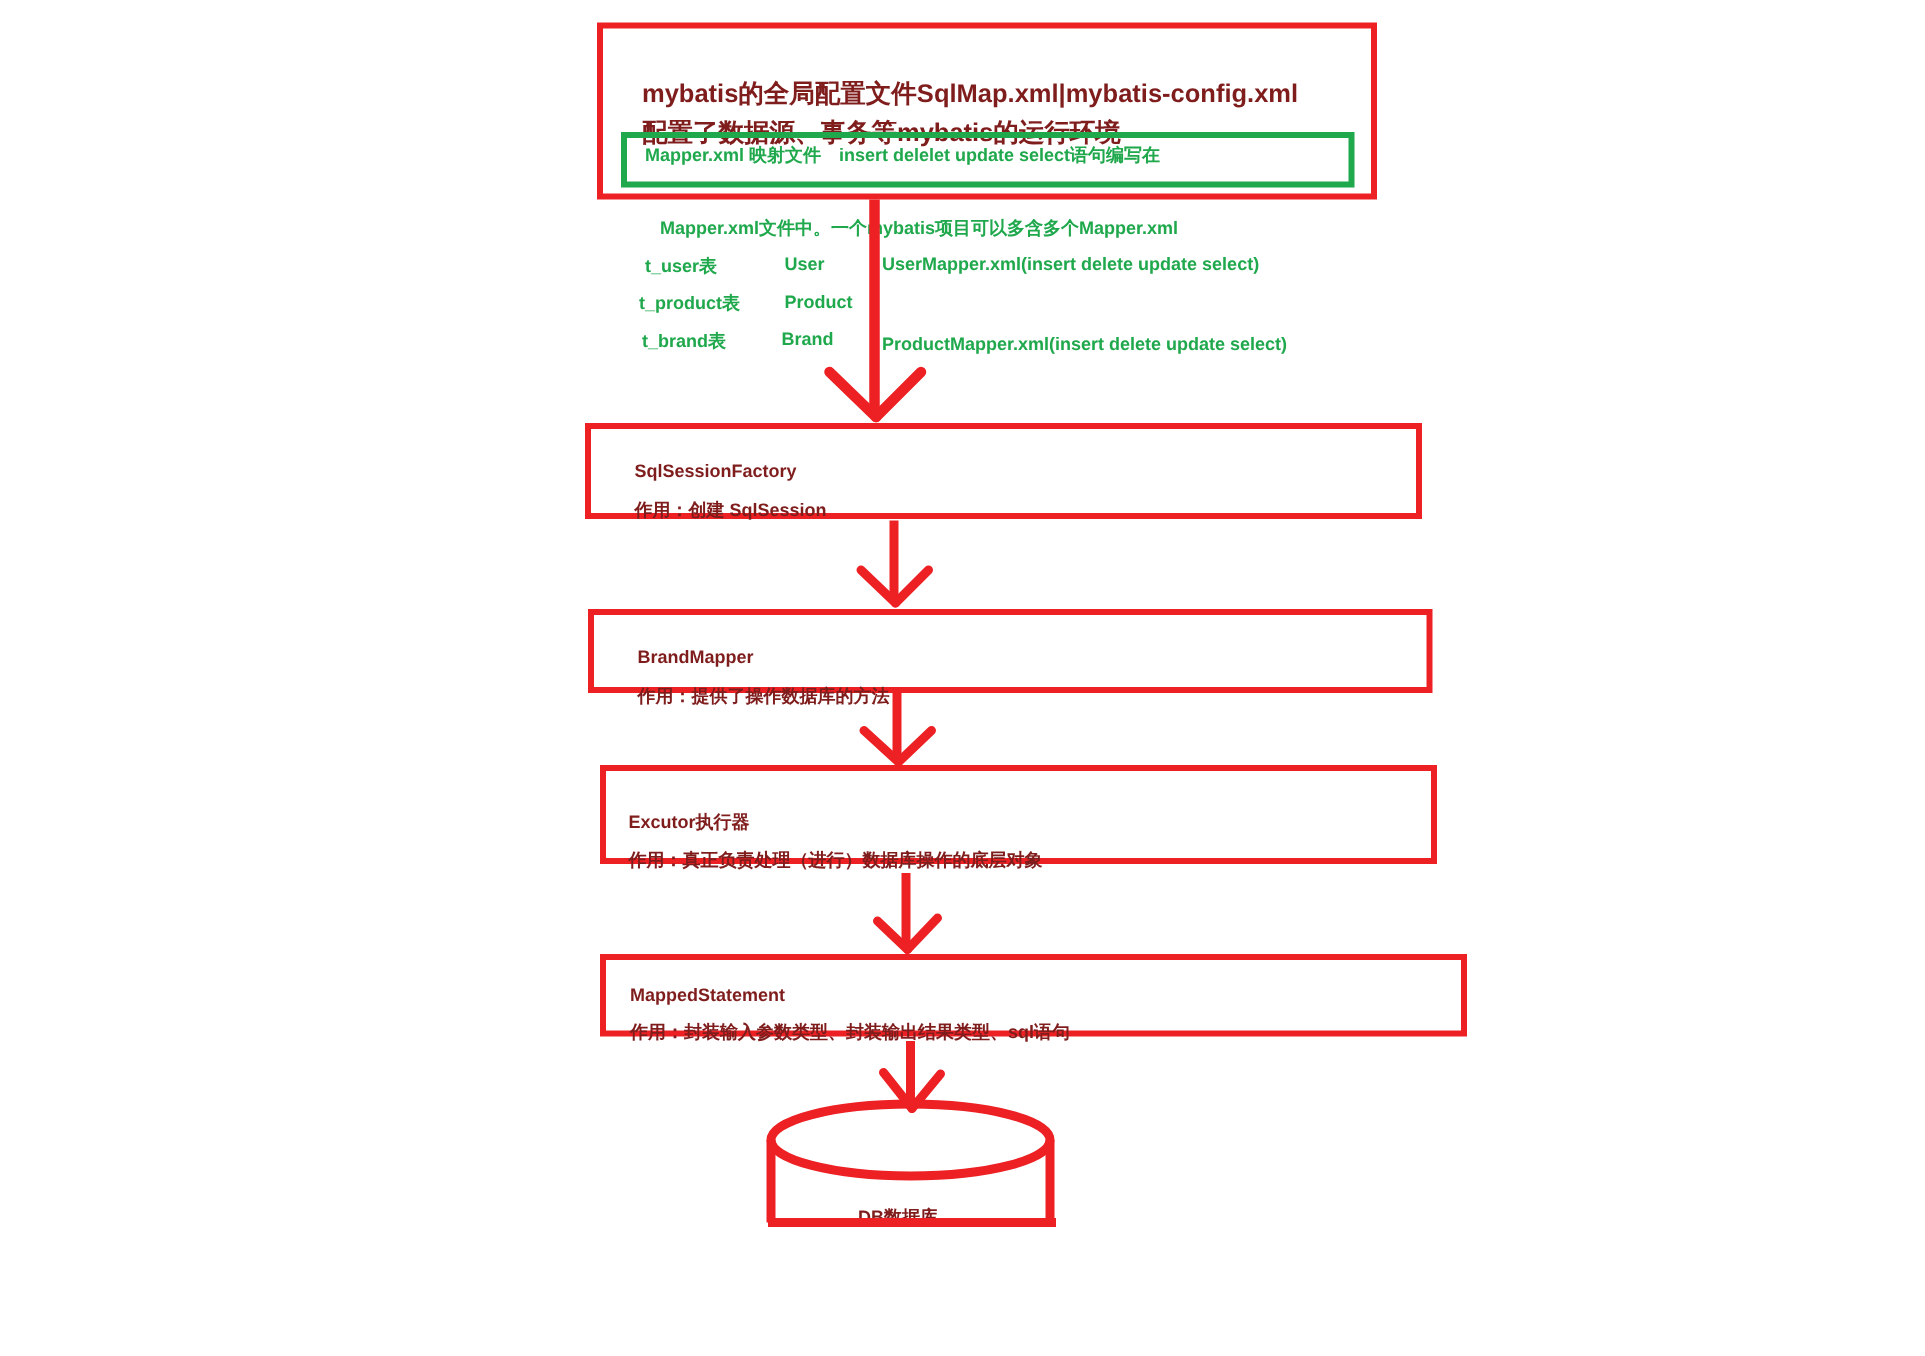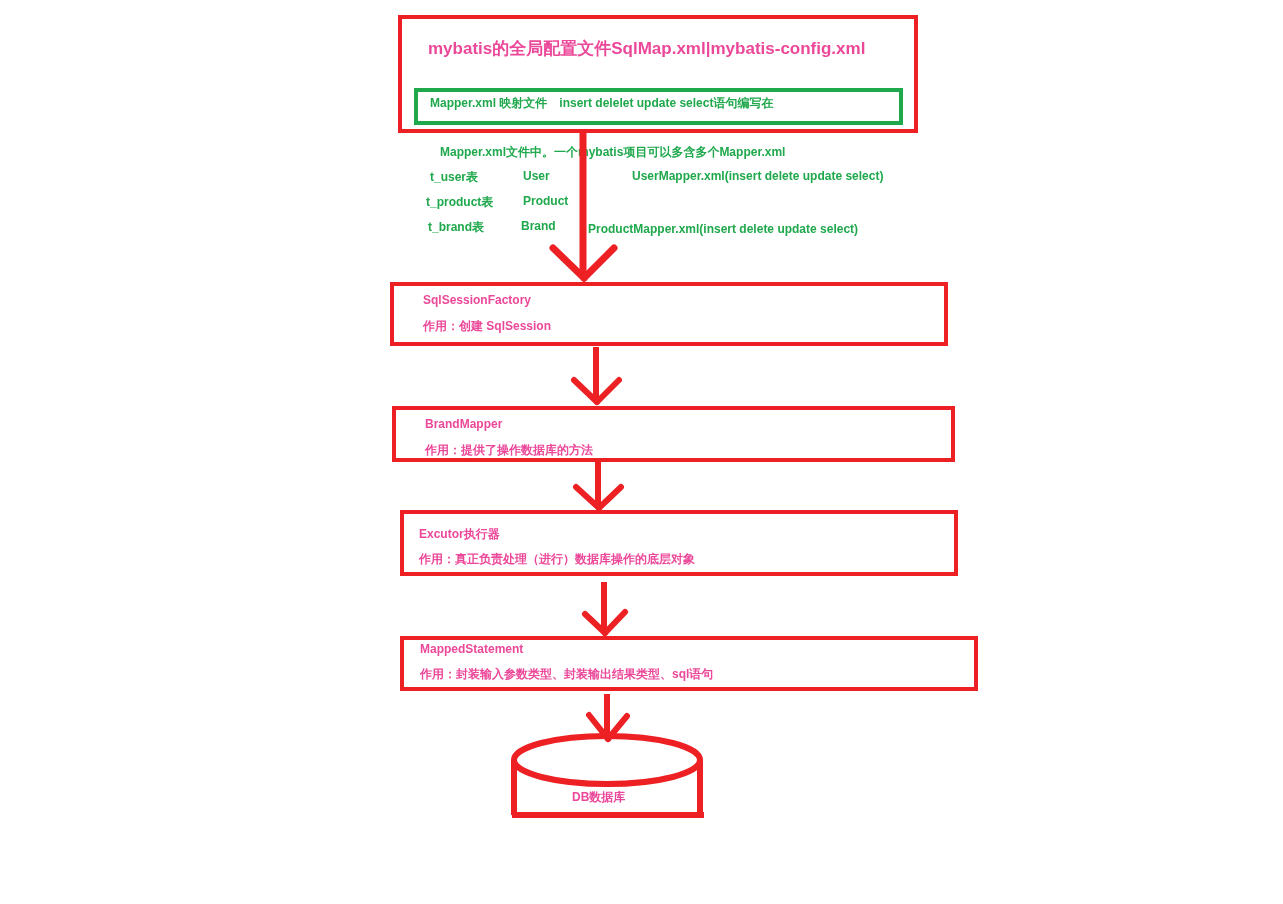--- a/index.html
+++ b/index.html
@@ -31,51 +31,52 @@
   }
   .green-box {
     border: 4px solid #1fa84c;
   }
   .txt {
     position: absolute;
     white-space: pre;
     font-weight: bold;
     letter-spacing: 0px;
   }
-  .red-txt { color: #ec4899; }
+  .red-txt { color: #7f1d1d; margin-top: 14px; }
   .green-txt { color: #1fa84c; }
   .fs17 { font-size: 17px; }
   .fs16 { font-size: 12px; }
   svg.overlay {
     position: absolute;
     left: 0; top: 0;
     width: 1283px;
     height: 904px;
     pointer-events: none;
   }
 </style>
 </head>
 <body>
 
 <div id="canvas">
 
   <div class="box red-box" style="left:398px; top:15px; width:520px; height:118px;"></div>
 
   <div class="txt red-txt fs17" style="left:428px; top:37px;">mybatis的全局配置文件SqlMap.xml|mybatis-config.xml</div>
 
+  <div class="txt red-txt fs17" style="left:428px; top:63px;">配置了数据源、事务等mybatis的运行环境</div>
 
   <div class="box green-box" style="left:414px; top:88px; width:489px; height:37px;"></div>
 
   <div class="txt green-txt fs16" style="left:430px; top:95px;">Mapper.xml 映射文件　insert delelet update select语句编写在</div>
 
   <div class="txt green-txt fs16" style="left:440px; top:144px;">Mapper.xml文件中。一个mybatis项目可以多含多个Mapper.xml</div>
 
   <div class="txt green-txt fs16" style="left:430px; top:169px;">t_user表</div>
   <div class="txt green-txt fs16" style="left:523px; top:169px;text-align:center;">User</div>
-  <div class="txt green-txt fs16" style="left:588px; top:169px;padding-left:44px;">UserMapper.xml(insert delete update select)</div>
+  <div class="txt green-txt fs16" style="left:588px; top:169px;">UserMapper.xml(insert delete update select)</div>
 
   <div class="txt green-txt fs16" style="left:426px; top:194px;">t_product表</div>
   <div class="txt green-txt fs16" style="left:523px; top:194px;">Product</div>
   <div class="txt green-txt fs16" style="left:588px; top:194px;margin-top:28px;">ProductMapper.xml(insert delete update select)</div>
 
   <div class="txt green-txt fs16" style="left:428px; top:219px;">t_brand表</div>
   <div class="txt green-txt fs16" style="left:521px; top:219px;">Brand</div>
 
   <div class="box red-box" style="left:390px; top:282px; width:558px; height:64px;"></div>
   <div class="txt red-txt fs16" style="left:423px; top:293px;">SqlSessionFactory</div>

